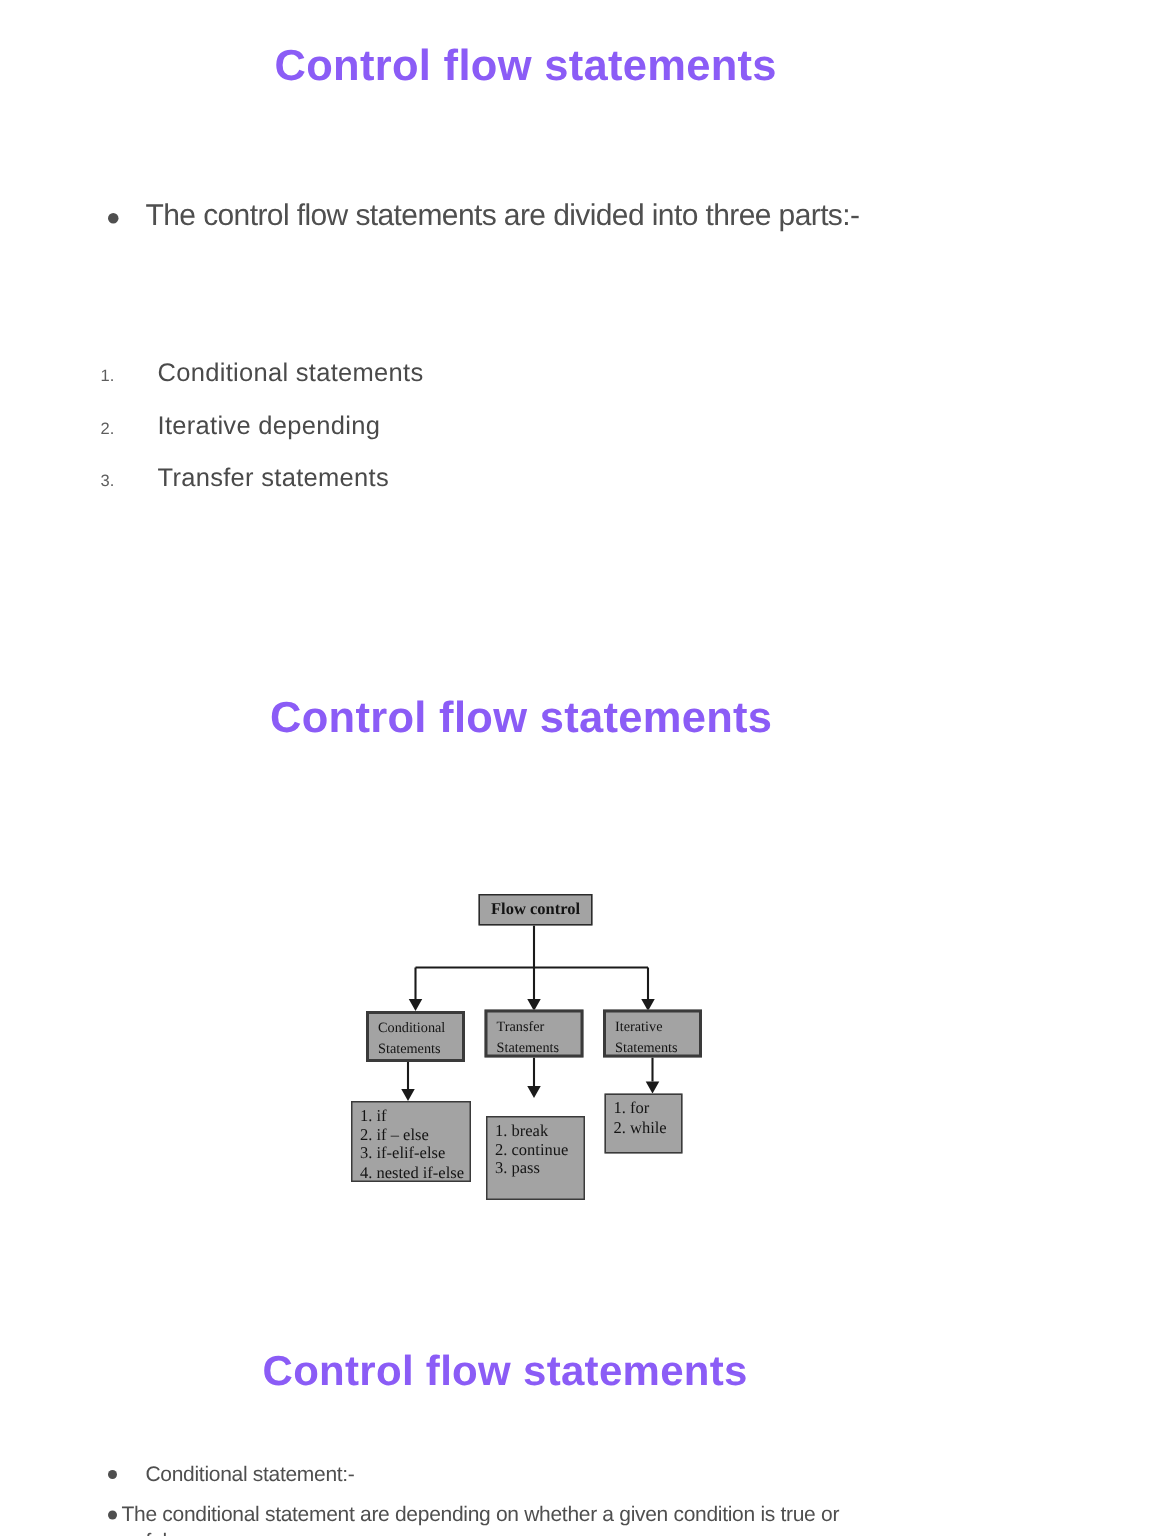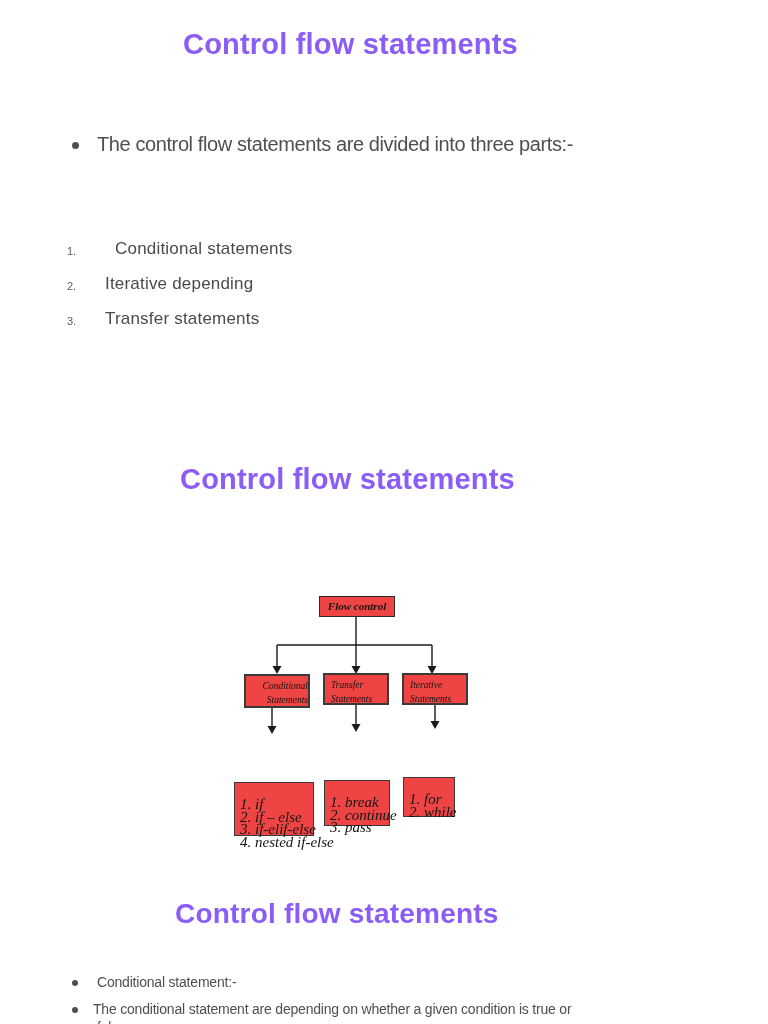--- a/index.html
+++ b/index.html
@@ -45,61 +45,59 @@
     font-size: 17px; line-height: 20px;
     color: #4a4a4a;
     letter-spacing: 0.2px;
     white-space: nowrap;
   }
 
   
   .flowchart { width: 240px; height: 205px; }
   .fc-box {
     position: absolute;
-    background: #ef4444;
+    background: #a3a3a3;
     box-sizing: border-box;
     font-family: "Liberation Serif", serif;
     color: #141414;
-    font-style: italic;
   }
   .fc-root {
     border: 1.6px solid #2b2b2b;
     font-weight: bold;
     font-size: 11px;
     text-align: center;
     line-height: 18px;
     white-space: nowrap;
   }
   .fc-mid {
     border: 2px solid #3a3a3a;
     font-size: 9.5px;
     line-height: 14px;
     padding: 3px 0 0 6px;
   }
   .fc-leaf {
     border: 1.3px solid #3a3a3a;
-    font-size: 15px;
+    font-size: 11px;
     line-height: 12.6px;
-    padding: 15px 0 0 5px;
+    padding: 3px 0 0 5px;
     white-space: nowrap;
-    margin-top: 48px;
   }
   .fc-line-layer { position: absolute; left: 0; top: 0; }
 </style>
 </head>
 <body>
 
 <div class="abs slide-title" style="left:183px; top:30px;">Control flow statements</div>
 
 <span class="abs bullet-dot" style="left:72px; top:142px;"></span>
 <div class="abs bullet-text s1-bullet" style="left:97px; top:135px;">The control flow statements are divided into three parts:-</div>
 
 <div class="abs" style="left:0; top:0;">
   <span class="abs item-num" style="left:67px; top:245px;">1.</span>
-  <span class="abs item-label" style="left:105px; top:239px;margin-left:10px;">Conditional statements</span>
+  <span class="abs item-label" style="left:105px; top:239px;">Conditional statements</span>
 
   <span class="abs item-num" style="left:67px; top:280px;">2.</span>
   <span class="abs item-label" style="left:105px; top:274px;">Iterative depending</span>
 
   <span class="abs item-num" style="left:67px; top:315px;">3.</span>
   <span class="abs item-label" style="left:105px; top:309px;">Transfer statements</span>
 </div>
 
 <div class="abs slide-title" style="left:180px; top:465px;">Control flow statements</div>
 
@@ -121,51 +119,51 @@
       <polygon points="121.5,76 130.5,76 126,84"></polygon>
       <polygon points="197.5,76 206.5,76 202,84"></polygon>
       <polygon points="37.5,136 46.5,136 42,144"></polygon>
       <polygon points="121.5,134 130.5,134 126,142"></polygon>
       <polygon points="200.5,131 209.5,131 205,139"></polygon>
     </g>
   </svg>
 
   <div class="fc-box fc-root" style="left:89px; top:6px; width:76px; height:21px;">Flow control</div>
 
-  <div class="fc-box fc-mid" style="left:14px; top:84px; width:66px; height:34px;text-align:right;">
+  <div class="fc-box fc-mid" style="left:14px; top:84px; width:66px; height:34px;">
     <div>Conditional</div>
     <div>Statements</div>
   </div>
   <div class="fc-box fc-mid" style="left:93px; top:83px; width:66px; height:32px;">
     <div>Transfer</div>
     <div>Statements</div>
   </div>
   <div class="fc-box fc-mid" style="left:172px; top:83px; width:66px; height:32px;">
     <div>Iterative</div>
     <div>Statements</div>
   </div>
 
   <div class="fc-box fc-leaf" style="left:4px; top:144px; width:80px; height:54px;">
     <div>1. if</div>
     <div>2. if – else</div>
     <div>3. if-elif-else</div>
     <div>4. nested if-else</div>
   </div>
-  <div class="fc-box fc-leaf" style="left:94px; top:142px; width:66px; height:46px;">
+  <div class="fc-box fc-leaf" style="left:94px; top:154px; width:66px; height:56px;">
     <div>1. break</div>
     <div>2. continue</div>
     <div>3. pass</div>
   </div>
   <div class="fc-box fc-leaf" style="left:173px; top:139px; width:52px; height:40px;">
     <div>1. for</div>
     <div>2. while</div>
   </div>
 </div>
 
 <div class="abs slide-title" style="left:175px; top:899px; font-size:28px;">Control flow statements</div>
 
 <span class="abs bullet-dot" style="left:72px; top:980px; width:6px; height:6px;"></span>
 <div class="abs bullet-text s3-bullet" style="left:97px; top:973px;">Conditional statement:-</div>
 
 <span class="abs bullet-dot" style="left:72px; top:1007px; width:6px; height:6px;"></span>
-<div class="abs bullet-text s3-bullet" style="left:93px; top:1000px;">The conditional statement are depending on whether a given condition is true or</div>
+<div class="abs bullet-text s3-bullet" style="left:81px; top:1000px;">The conditional statement are depending on whether a given condition is true or</div>
 
 <div class="abs bullet-text s3-bullet" style="left:97px; top:1018px;">false</div>
 
 </body></html>

